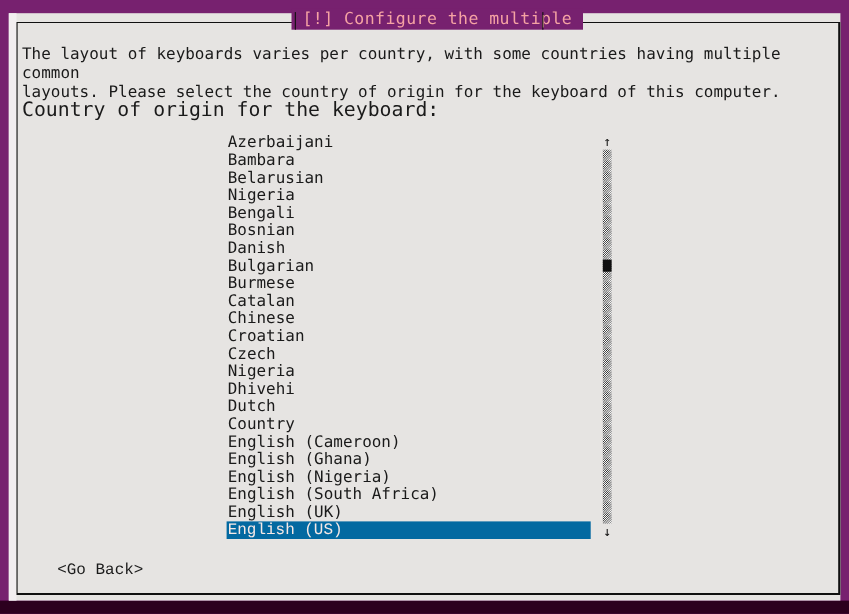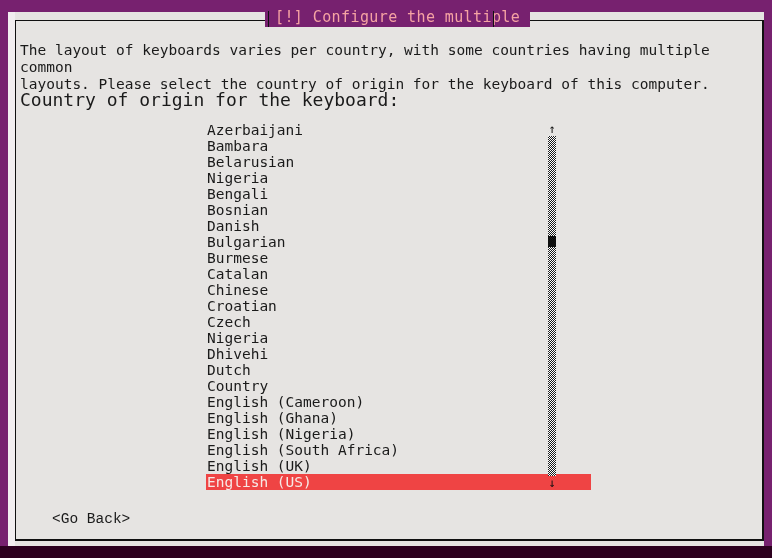--- a/index.html
+++ b/index.html
@@ -133,23 +133,24 @@
   .list-item {
     height: 16px;
     line-height: 16px;
     font-size: 14.5px;
     color: #1a1a1a;
     white-space: nowrap;
     padding-left: 1px;
     box-sizing: border-box;
   }
   .list-item.selected {
-    background: #ef4444;
+    background: #0369a1;
     color: #f6e9e6;
-    width: 385px;
+    width: 331px;
+    font-family: Liberation Mono, monospace;
   }
 
   
   #scrollbar {
     position: absolute;
     left: 545px;
     top: 122px;
     width: 14px;
     height: 368px;
   }

